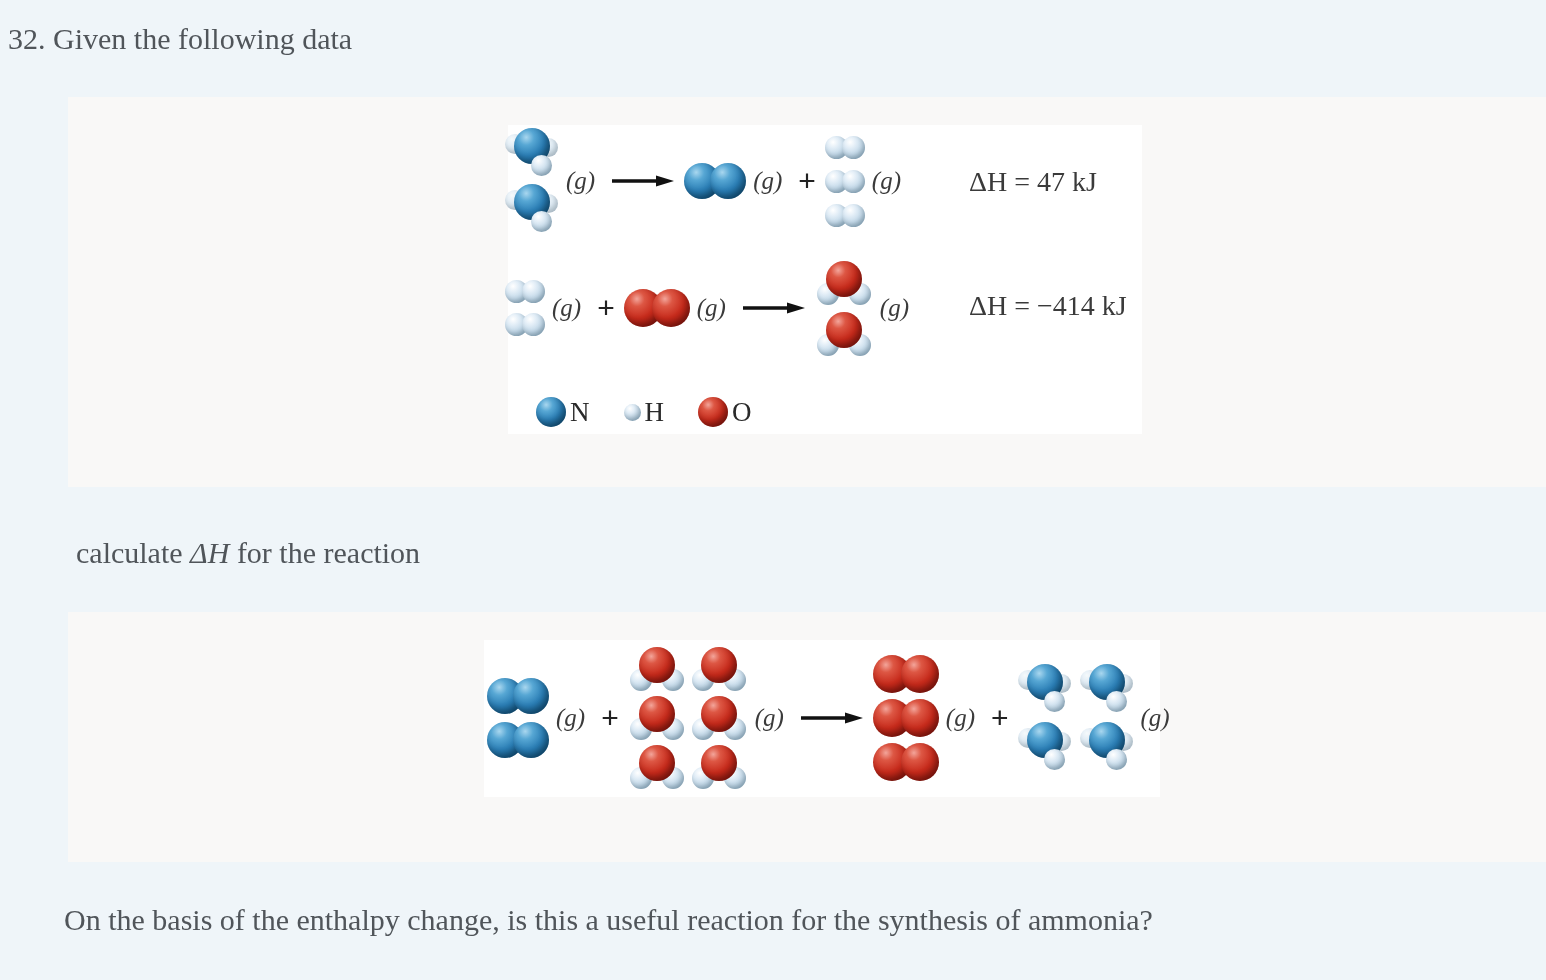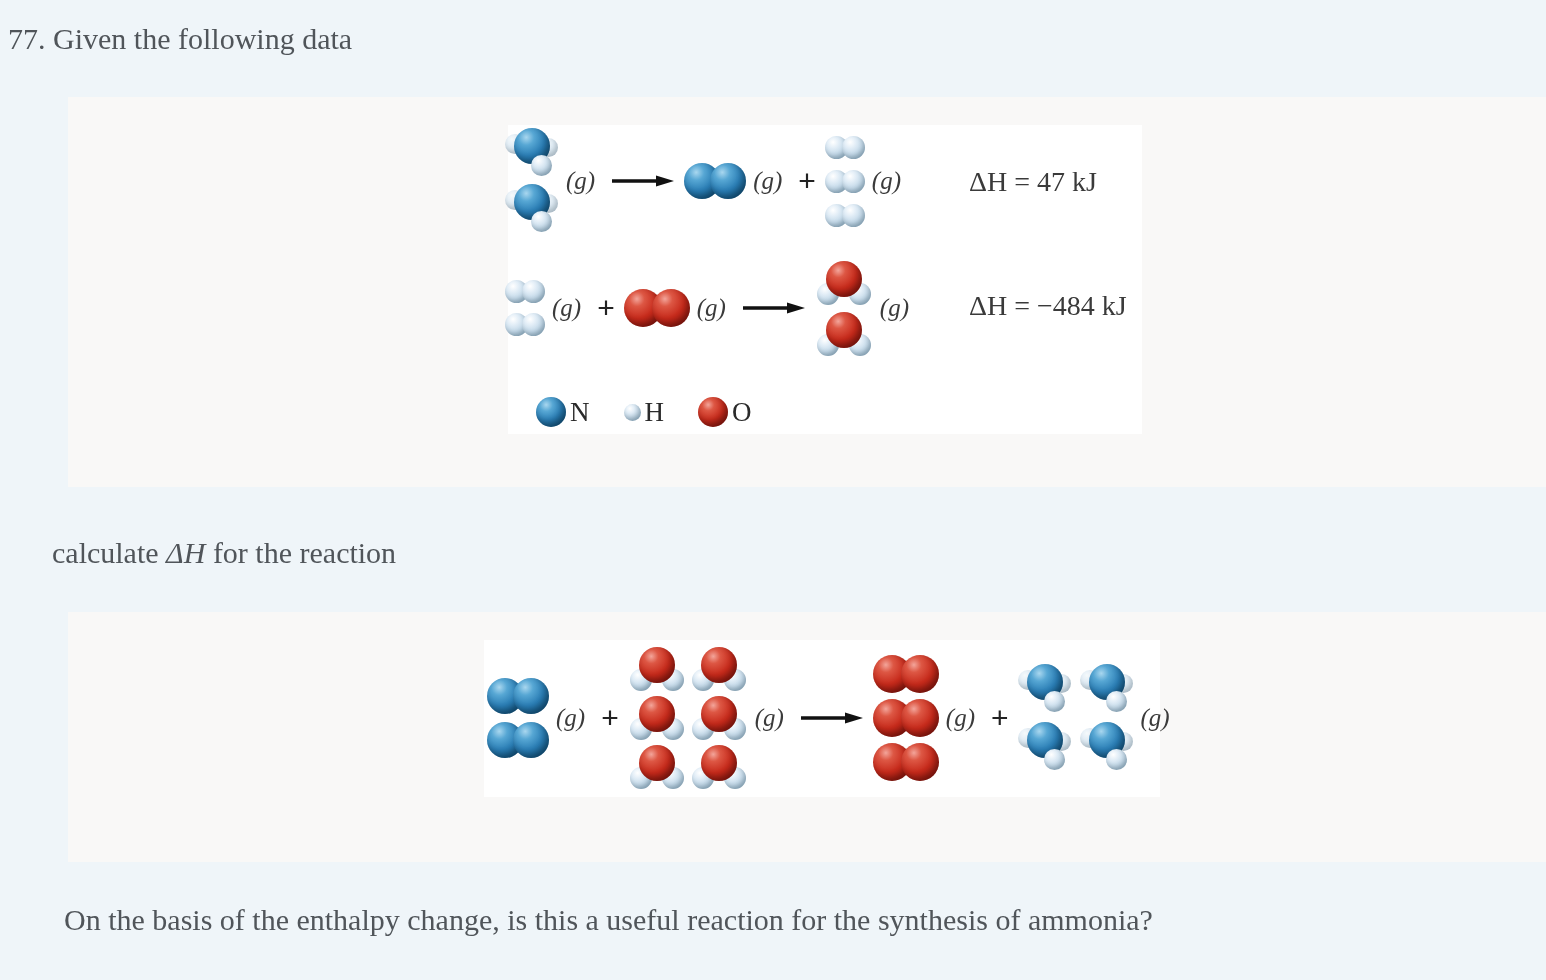--- a/index.html
+++ b/index.html
@@ -19,21 +19,21 @@
 
   
   .prose {
     position: absolute;
     font-size: 30px;
     line-height: 1.25;
     color: #50555a;
     white-space: nowrap;
   }
   #intro-text   { left: 8px;  top: 20px; }
-  #calc-text    { left: 52px; top: 534px; }
+  #calc-text    { left: 76px; top: 534px; }
   #closing-text { left: 64px; top: 901px; }
 
   .mathvar { font-style: italic; }
 
   
   .panel {
     position: absolute;
     background: #f9f8f7;
   }
   #panel-data   { left: 68px; top: 97px;  width: 1478px; height: 390px; }
@@ -138,21 +138,21 @@
     font-size: 27px;
     color: #2a2a2a;
     margin-left: 4px;
     font-family: "Liberation Serif", serif;
   }
   .legend-sphere { position: relative; flex: none; }
 </style>
 </head>
 <body>
 
-<div class="prose" id="intro-text">77. Given the following data</div>
+<div class="prose" id="intro-text">32. Given the following data</div>
 
 <div class="panel" id="panel-data"></div>
 <div class="figure-box" id="figure-data"></div>
 
 <div class="eq-row" id="eq1">
 
   <div class="mol-grid" style="grid-template-columns: repeat(1, 54px); grid-template-rows: repeat(2, 54px); gap: 2px;">
     <div class="mol mol-NH3">
       <div class="atom atom-H atom-H-faint" style="width:20px;height:20px;left:0px;top:8px;"></div>
       <div class="atom atom-H atom-H-faint" style="width:19px;height:19px;left:34px;top:12px;"></div>
@@ -243,21 +243,21 @@
     <div class="mol mol-H2O">
       <div class="atom atom-H" style="width:22px;height:22px;left:2px;top:24px;"></div>
       <div class="atom atom-H" style="width:22px;height:22px;left:34px;top:24px;"></div>
       <div class="atom atom-O" style="width:36px;height:36px;left:11px;top:2px;"></div>
     </div>
   </div>
 
   <span class="state-label">(g)</span>
 </div>
 
-<div class="dh-label" id="dh2">ΔH = −484 kJ</div>
+<div class="dh-label" id="dh2">ΔH = −414 kJ</div>
 
 <div class="eq-row" id="legend-row">
   <div class="legend-item">
     <div class="legend-sphere" style="width:30px;height:30px;">
       <div class="atom atom-N" style="width:30px;height:30px;left:0;top:0;"></div>
     </div>
     <span class="legend-label">N</span>
   </div>
   <div class="legend-item">
     <div class="legend-sphere" style="width:17px;height:30px;">

